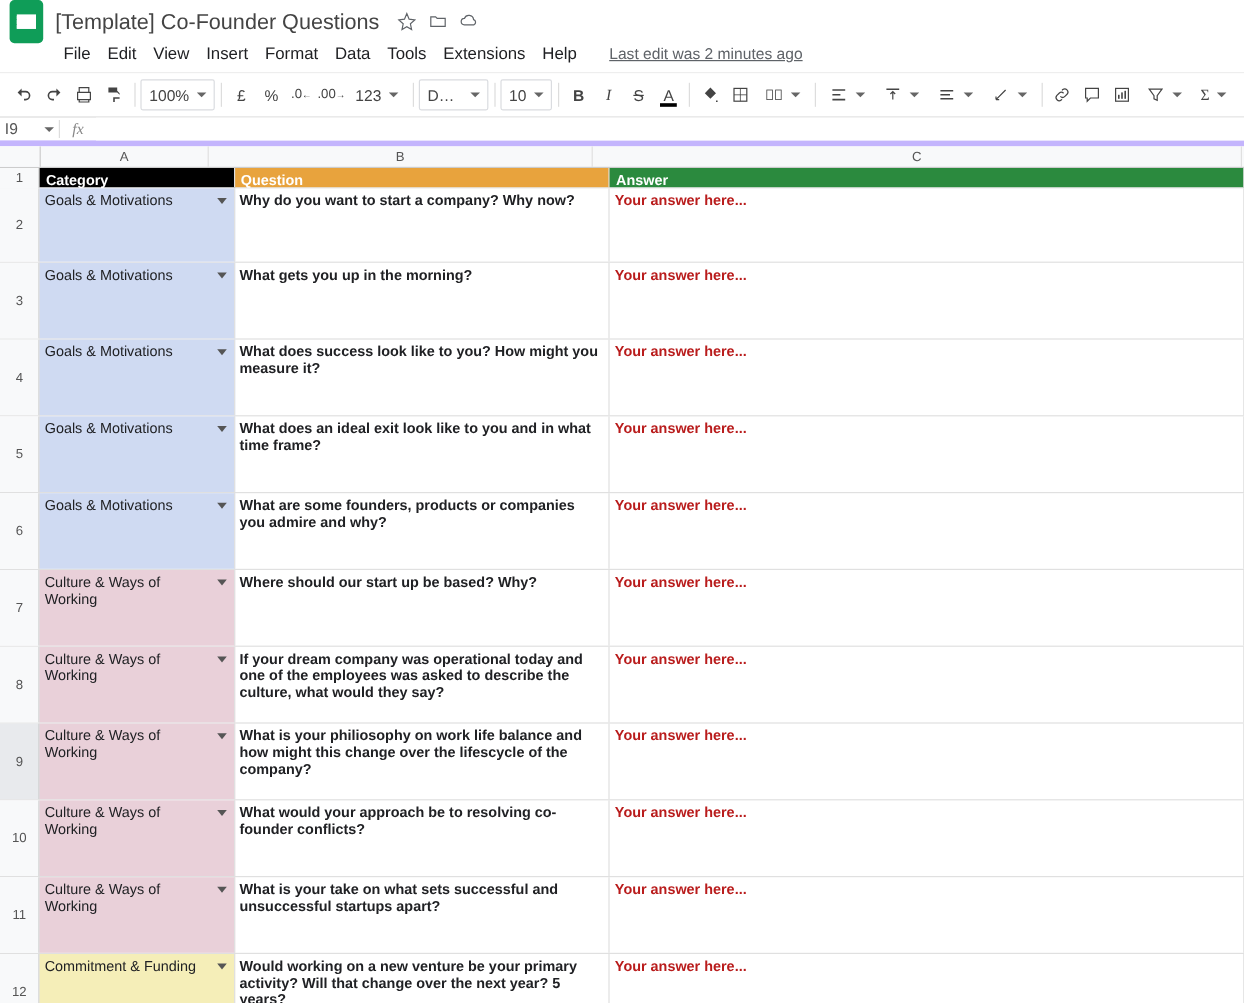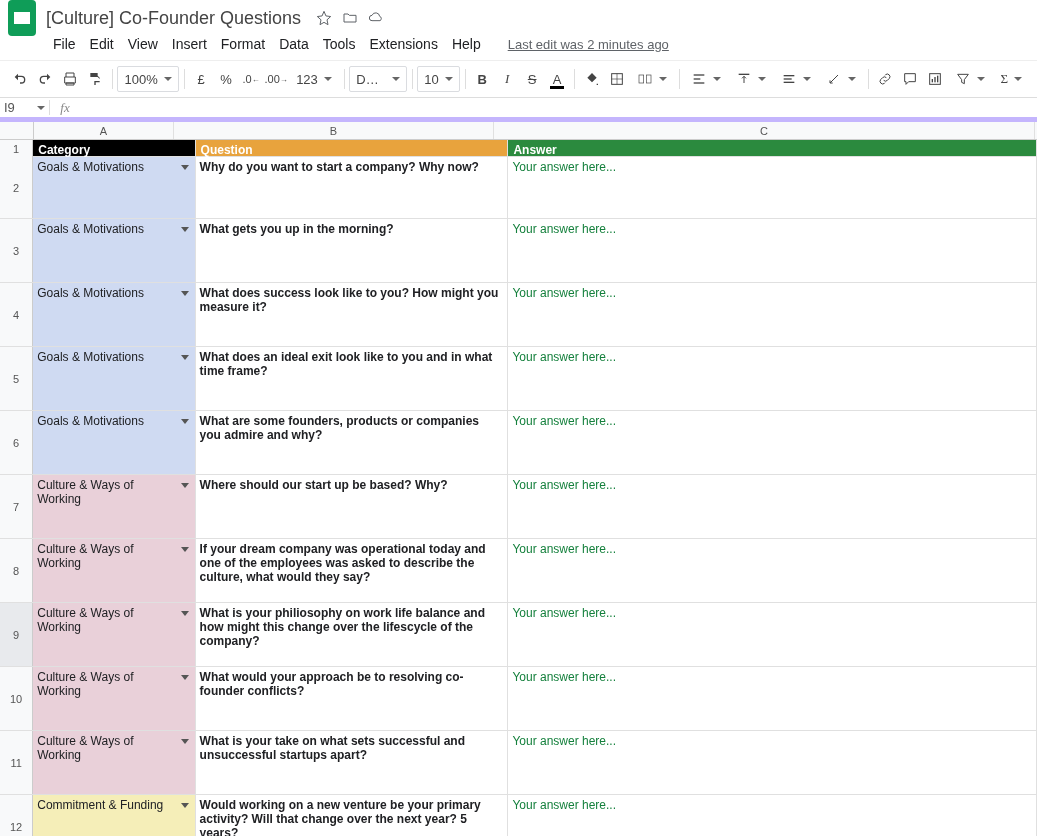--- a/index.html
+++ b/index.html
@@ -47,21 +47,21 @@
     .ch { border-right:1px solid #e0e0e0; display:flex; align-items:center; justify-content:center; }
     .ch.A { width:140px; }
     .ch.B { width:320px; }
     .ch.C { width:541px; }
 
     .row { display:flex; border-bottom:1px solid #e0e0e0; }
     .rh { width:34px; background:#f8f9fa; border-right:1px solid #ccc; font-size:11px; color:#555; display:flex; align-items:center; justify-content:center; }
     .cell { border-right:1px solid #e0e0e0; padding:3px 4px; font-size:12px; position:relative;}
     .cell.A { width:166px; }
     .cell.B { width:320px; font-weight:bold;}
-    .cell.C { width:541px; color:#15803d;}
+    .cell.C { width:541px; color:#b91c1c;font-weight:bold;}
 
     .hdr-row .cell { color:#fff; font-weight:bold; padding:3px 5px;}
     .hdr-row .cell.A { background:#000; }
     .hdr-row .cell.B { background:#e8a33d; }
     .hdr-row .cell.C { background:#0f9d58; background:#1a8f3c; background:#188038; }
     .hdr-row .cell.C { background:#15803d; }
     .hdr-row .cell.C { background:#1e8e3e; }
     .hdr-row .cell.C { background:#188038; }
     .hdr-row .cell.C { background:#128a3a;}
     .hdr-row .cell.C { background:#1a7f37;}
@@ -92,21 +92,21 @@
   </style>
 </head>
 <body>
 
 <div class="title-row">
   <div class="sheets-logo">
       <div class="bars"></div>
     </div>
   <div style="display:flex;flex-direction:column;">
     <div style="display:flex;align-items:center;">
-      <span class="doc-title">[Culture] Co-Founder Questions</span>
+      <span class="doc-title">[Template] Co-Founder Questions</span>
       <span class="title-icon">
           <svg viewBox="0 0 24 24">
             <path d="M12 2l2.9 6.9L22 9.8l-5.5 4.9L18 22l-6-3.5L6 22l1.5-7.3L2 9.8l7.1-.9z"></path>
           </svg>
         </span>
       <span class="title-icon">
           <svg viewBox="0 0 24 24">
             <path d="M3 6h6l2 2h10v10H3z"></path>
           </svg>
         </span>

